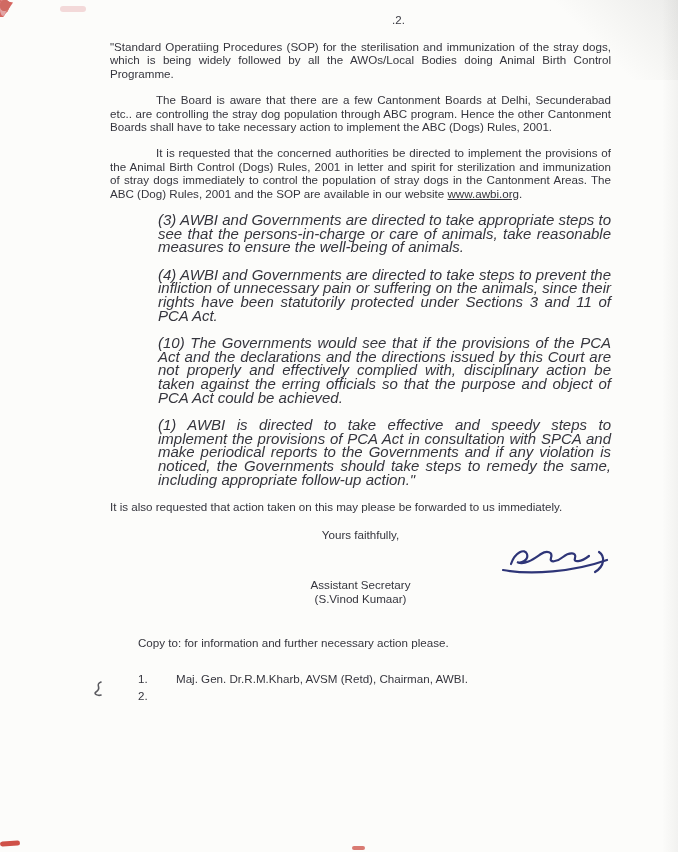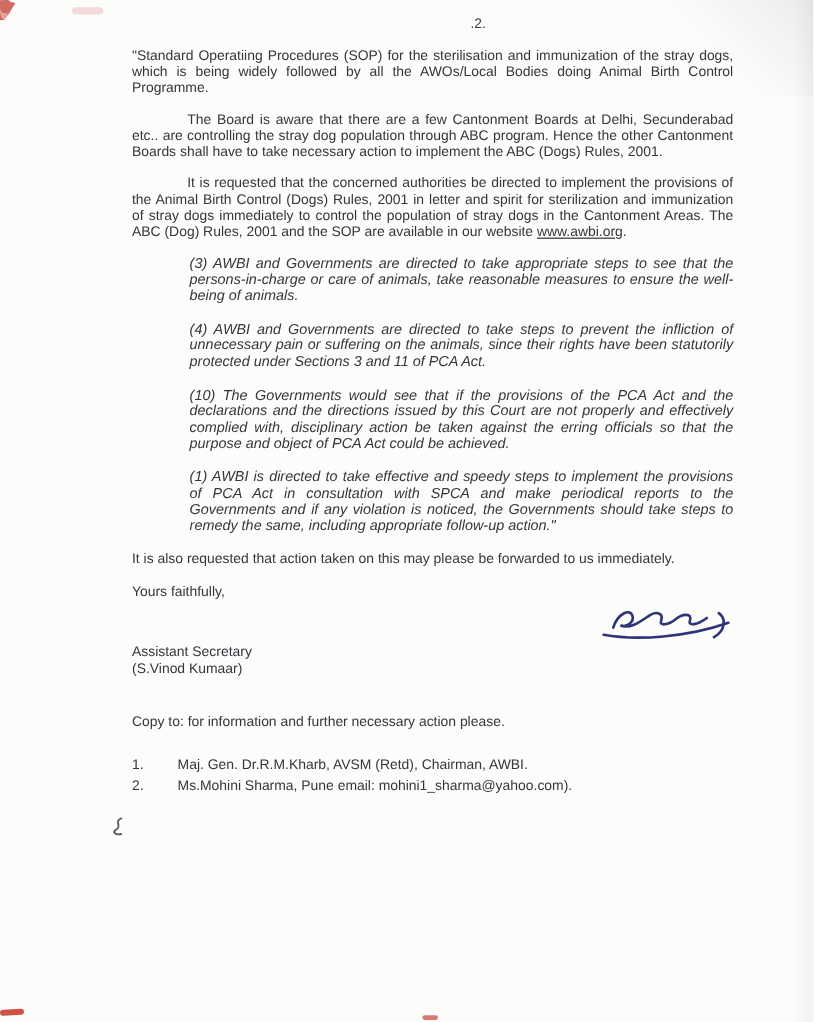--- a/index.html
+++ b/index.html
@@ -29,30 +29,30 @@
     margin-bottom:14px;color:#3a3a42;
   }
   p.para{
     font-size:11.6px;line-height:13.4px;text-align:justify;
     margin:0 0 13px 0;
   }
   p.para.i1{text-indent:46px;}
   p.para.i2{text-indent:84px;}
   p.quote{
     font-style:italic;
-    font-size:12px;line-height:13.6px;text-align:justify;
+    font-size:15px;line-height:13.6px;text-align:justify;
     margin:0 0 14px 48px;
   }
   .weblink{text-decoration:underline;}
   .sig-block{
-    margin-top:14px;text-align:left;
+    margin-top:14px;text-align:center;
     font-size:11.6px;line-height:14px;
   }
   .sig-scribble{display:block;margin:2px 0 0 auto;}
-  .copy-block{margin-top:30px;font-size:11.6px;line-height:14px;}
+  .copy-block{margin-top:30px;font-size:11.6px;line-height:14px;margin-left:28px;}
   .copy-list{margin-top:22px;}
   .copy-item{display:flex;margin-bottom:3px;}
   .copy-num{width:38px;flex:0 0 38px;}
   .mark{position:absolute;pointer-events:none;}
   .m1{left:0;top:3;width:13px;height:17px;background:#cf4a43;clip-path:polygon(0 0,100% 15%,25% 100%,0 100%);opacity:.85;}
   .m2{left:0;top:60;width:7px;height:11px;background:#e09b9b;border-radius:60% 40% 55% 45%;}
   .m3{left:0;top:127;width:9px;height:13px;background:#d87a74;border-radius:40% 60% 50% 50%;}
   .m4{left:0;top:196;width:6px;height:16px;background:#e4a3a3;border-radius:50%;}
   .m5{left:0;top:256;width:8px;height:11px;background:#cc5d55;border-radius:55% 45% 60% 40%;}
   .m6{left:0;top:366;width:7px;height:13px;background:#e0a0a0;border-radius:50%;}
@@ -126,19 +126,18 @@
 
     <div class="copy-block">
       <div>Copy to: for information and further necessary action please.</div>
       <div class="copy-list">
         <div class="copy-item">
           <span class="copy-num">1.</span>
           <span>Maj. Gen. Dr.R.M.Kharb, AVSM (Retd), Chairman, AWBI.</span>
         </div>
         <div class="copy-item">
           <span class="copy-num">2.</span>
-          <span>Ms.Mohini Sharma, Pune email: mohini1_sharma@yahoo.com).</span>
         </div>
       </div>
     </div>
 
   </div>
 </div>
 
 </body></html>

